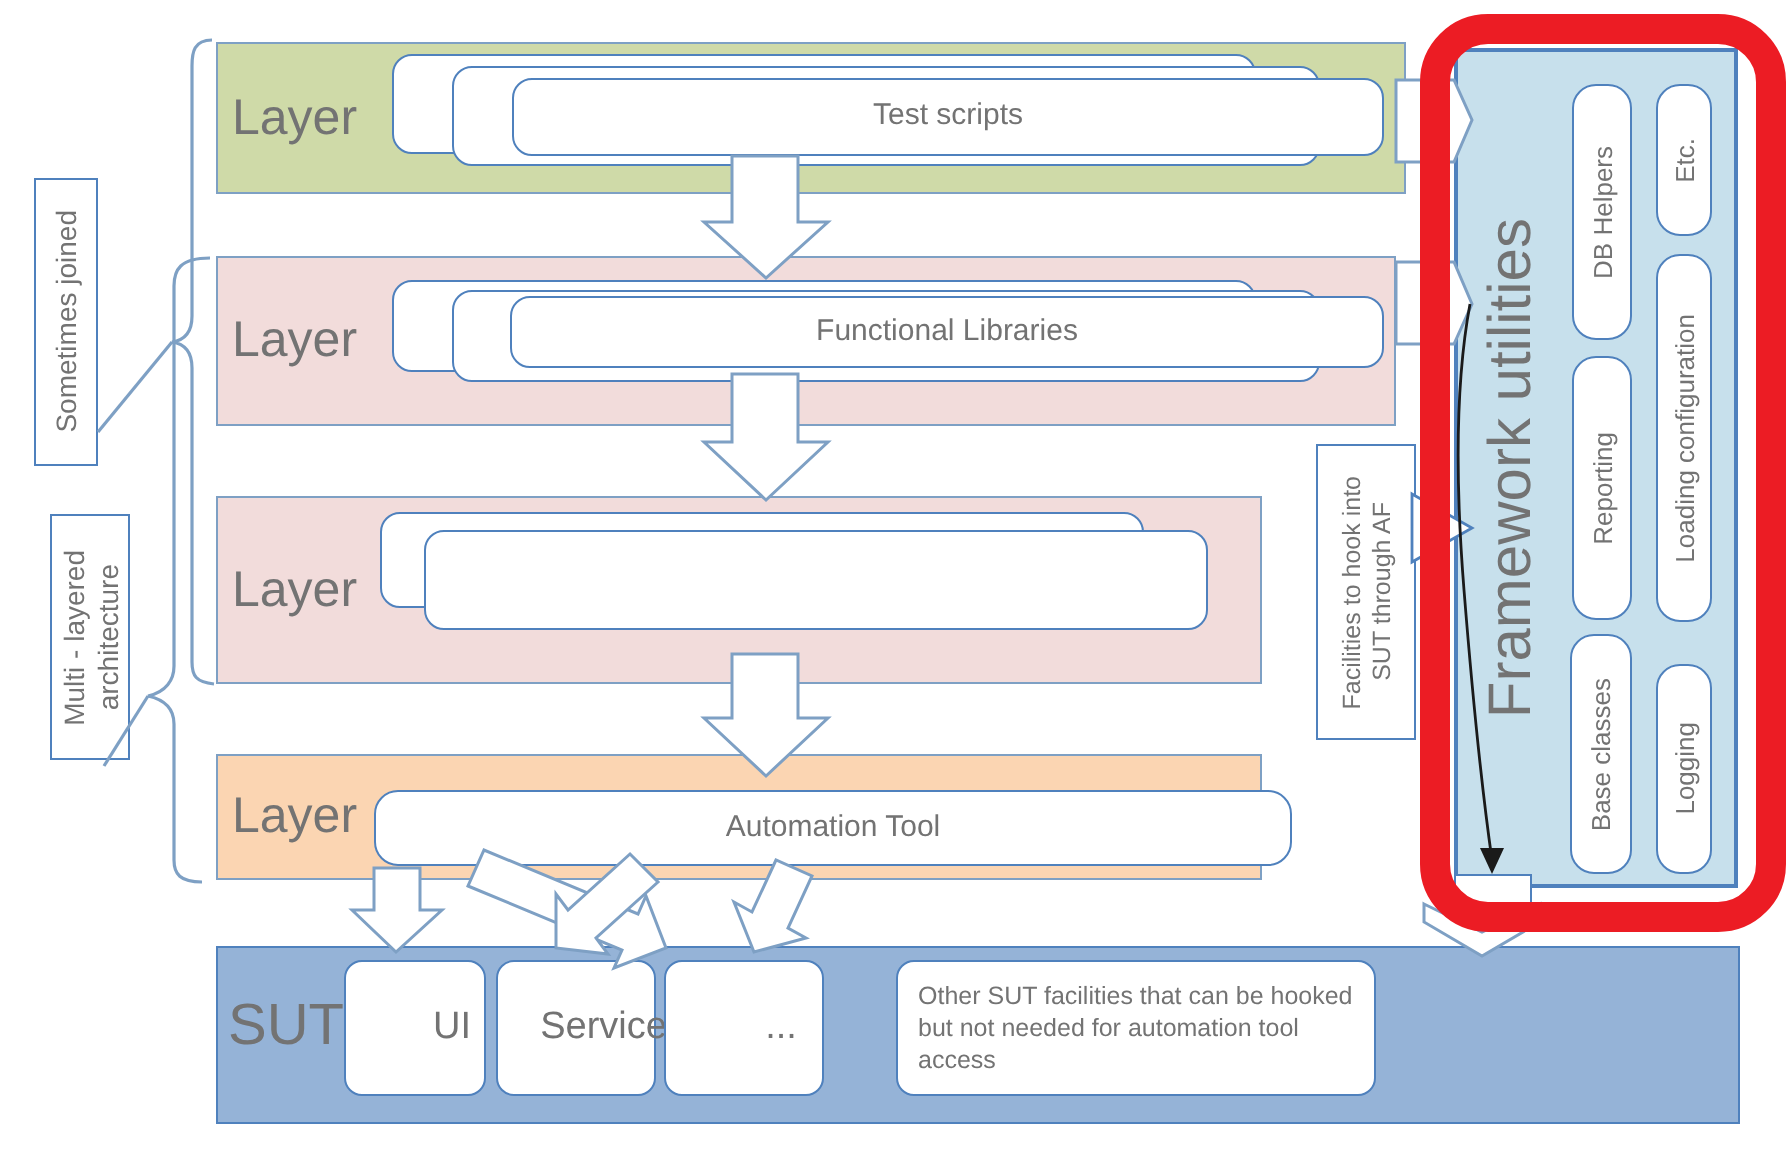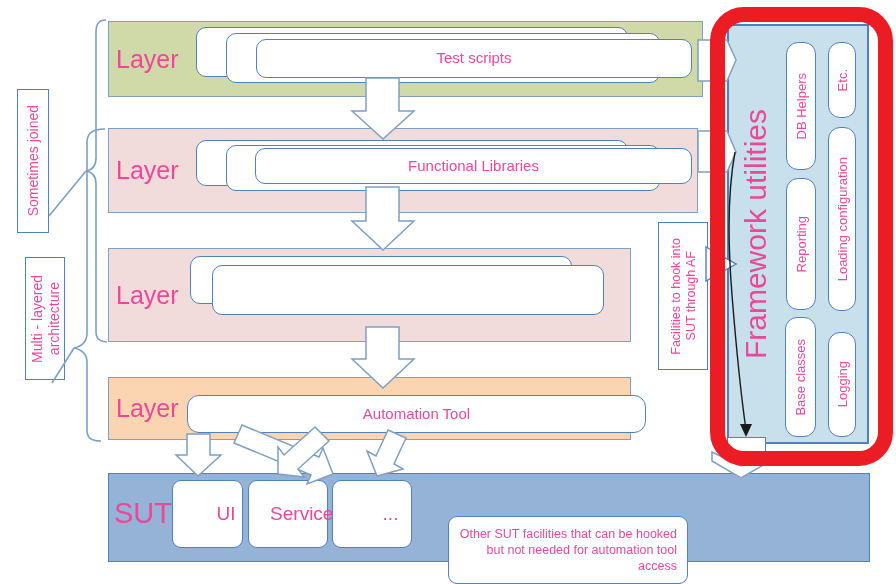--- a/index.html
+++ b/index.html
@@ -1,36 +1,36 @@
 <!DOCTYPE html>
 <html><head>
 <meta charset="utf-8">
 <style>
   html,body{margin:0;padding:0;background:#fff;}
   .canvas{position:relative;width:896px;height:584px;background:#fff;overflow:hidden;
-          font-family:"Liberation Sans",sans-serif;color:#ec4899;}
+          font-family:"Liberation Sans",sans-serif;color:#737373;}
   .abs{position:absolute;box-sizing:border-box;}
   .band{border:1.5px solid #7ea0c4;z-index:10;}
   .wbox{background:#fff;border:1.6px solid #4f81bd;border-radius:10px;z-index:20;}
-  .ctr{display:flex;align-items:center;justify-content:center;text-align:right;}
+  .ctr{display:flex;align-items:center;justify-content:center;text-align:left;}
   .layer-label{z-index:21;font-size:25px;line-height:1;}
   .boxtext{font-size:15px;line-height:1.25;}
   .vwrap{display:flex;align-items:center;justify-content:center;gap:1px;z-index:20;}
   .vtext{writing-mode:vertical-rl;transform:rotate(180deg);text-align:center;white-space:nowrap;}
   .notebox{background:#fff;border:1.3px solid #4f81bd;font-size:14px;}
   .pill{background:#fff;border:1.5px solid #4f81bd;border-radius:12px;font-size:13px;z-index:21;}
   .panel{background:#c7e0ec;border:2px solid #4f81bd;z-index:10;}
   .ftitle{font-size:30px;z-index:20;}
   svg.overlay{position:absolute;left:0;top:0;z-index:30;}
   .shape{fill:#fff;stroke:#7ea0c4;stroke-width:1.5;}
   .shape2{fill:#fff;stroke:#4f81bd;stroke-width:1.4;}
   .braceln{fill:none;stroke:#7ea0c4;stroke-width:1.6;}
   .redframe{z-index:40;border:15px solid #ec1c24;border-radius:34px;background:transparent;}
   .sutbox{border-radius:9px;padding-left:37px;}
-  .small{font-size:12.5px;line-height:1.3;margin-top:36px;}
+  .small{font-size:12.5px;line-height:1.3;}
 </style>
 </head>
 <body>
 
 <div class="canvas">
 
   <div class="abs band" style="left:108px;top:21px;width:595px;height:76px;background:#cfdaa8;"></div>
   <div class="abs band" style="left:108px;top:128px;width:590px;height:85px;background:#f2dcdb;"></div>
   <div class="abs band" style="left:108px;top:248px;width:523px;height:94px;background:#f2dcdb;"></div>
   <div class="abs band" style="left:108px;top:377px;width:523px;height:63px;background:#fbd5b2;"></div>

